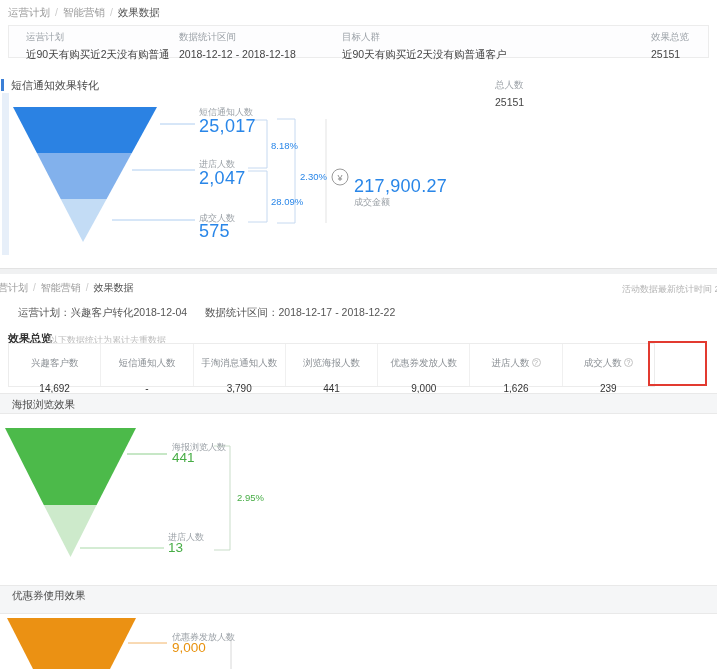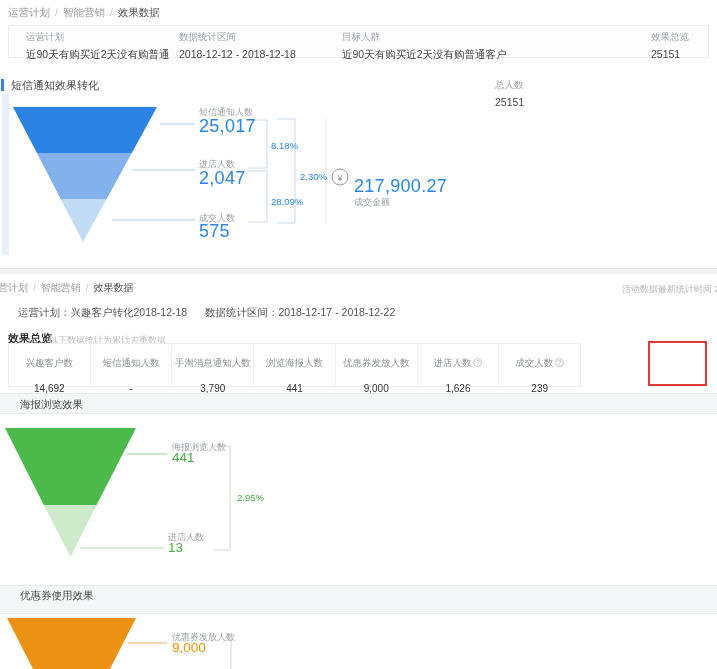--- a/index.html
+++ b/index.html
@@ -36,35 +36,35 @@
   .edge-strip { left:2px; top:93px; width:7px; height:162px; background:#e7eff9; }
 
   
   .strip-divider { left:0; top:268px; width:717px; height:6px;
     background:#f0f1f2; border-top:1px solid #e3e3e3; }
   .updated { font-size:9px; color:#b3b3b3; white-space:nowrap; }
   .plan-row { font-size:10.5px; color:#555; white-space:nowrap; }
   .ov-title { font-size:11px; font-weight:bold; color:#333; white-space:nowrap; }
   .ov-note { font-size:9px; color:#bbb; white-space:nowrap; }
 
-  .ov-card { left:8px; top:343px; width:573px; height:44px;
+  .ov-card { left:8px; top:343px; width:647px; height:44px;
     background:#fff; border:1px solid #ececec; display:flex; }
   .ov-col { flex:1; border-right:1px solid #f0f0f0; text-align:center; padding-top:8px; }
   .ov-col:last-child { border-right:none; }
   .ov-col .hd { font-size:9.5px; color:#8a8f94; white-space:nowrap; }
   .ov-col .vl { font-size:10px; color:#333; margin-top:13px; white-space:nowrap; }
   .info-dot { display:inline-block; width:9px; height:9px; line-height:8px;
     border:1px solid #c4c4c4; border-radius:50%; font-size:7px; color:#aaa;
     text-align:center; margin-left:2px; vertical-align:1px; }
   .red-box { left:648px; top:341px; width:59px; height:45px;
     border:2px solid #e23a30; pointer-events:none; }
 
   .sub-strip { left:0; width:717px; background:#f5f6f7;
     border-top:1px solid #e9e9e9; border-bottom:1px solid #e9e9e9; }
-  .sub-strip .t { position:absolute; left:20px; font-size:10.5px; color:#4a4a4a; white-space:nowrap;font-family:Liberation Mono, monospace; }
+  .sub-strip .t { position:absolute; left:12px; font-size:10.5px; color:#4a4a4a; white-space:nowrap;font-family:Liberation Mono, monospace; }
   #poster-strip { top:393px; height:21px; }
   #poster-strip .t { top:4px; }
   #coupon-strip { top:585px; height:29px; }
   #coupon-strip .t { top:3px; }
 
   svg { position:absolute; display:block; }
 </style>
 </head>
 <body>
 
@@ -128,21 +128,21 @@
   <div class="abs num-blue" style="left:354px; top:176px;">217,900.27</div>
 
   <div class="abs strip-divider"></div>
 
   <div class="abs crumbs" style="left:-12px; top:281px; font-size:10px;">
     <span>运营计划</span><span class="sep">/</span><span>智能营销</span><span class="sep">/</span><span class="current">效果数据</span>
   </div>
   <div class="abs updated" style="left:622px; top:283px;">活动数据最新统计时间 2018-12</div>
 
   <div class="abs plan-row" style="left:18px; top:306px;">
-    <span>运营计划：</span><span>兴趣客户转化2018-12-18</span>
+    <span>运营计划：</span><span>兴趣客户转化2018-12-04</span>
   </div>
   <div class="abs plan-row" style="left:205px; top:306px;">
     <span>数据统计区间：</span><span>2018-12-17 - 2018-12-22</span>
   </div>
 
   <div class="abs ov-title" style="left:8px; top:331px;">效果总览</div>
   <div class="abs ov-note" style="left:49px; top:334px;">以下数据统计为累计去重数据</div>
 
   <div class="abs ov-card">
     <div class="ov-col">

